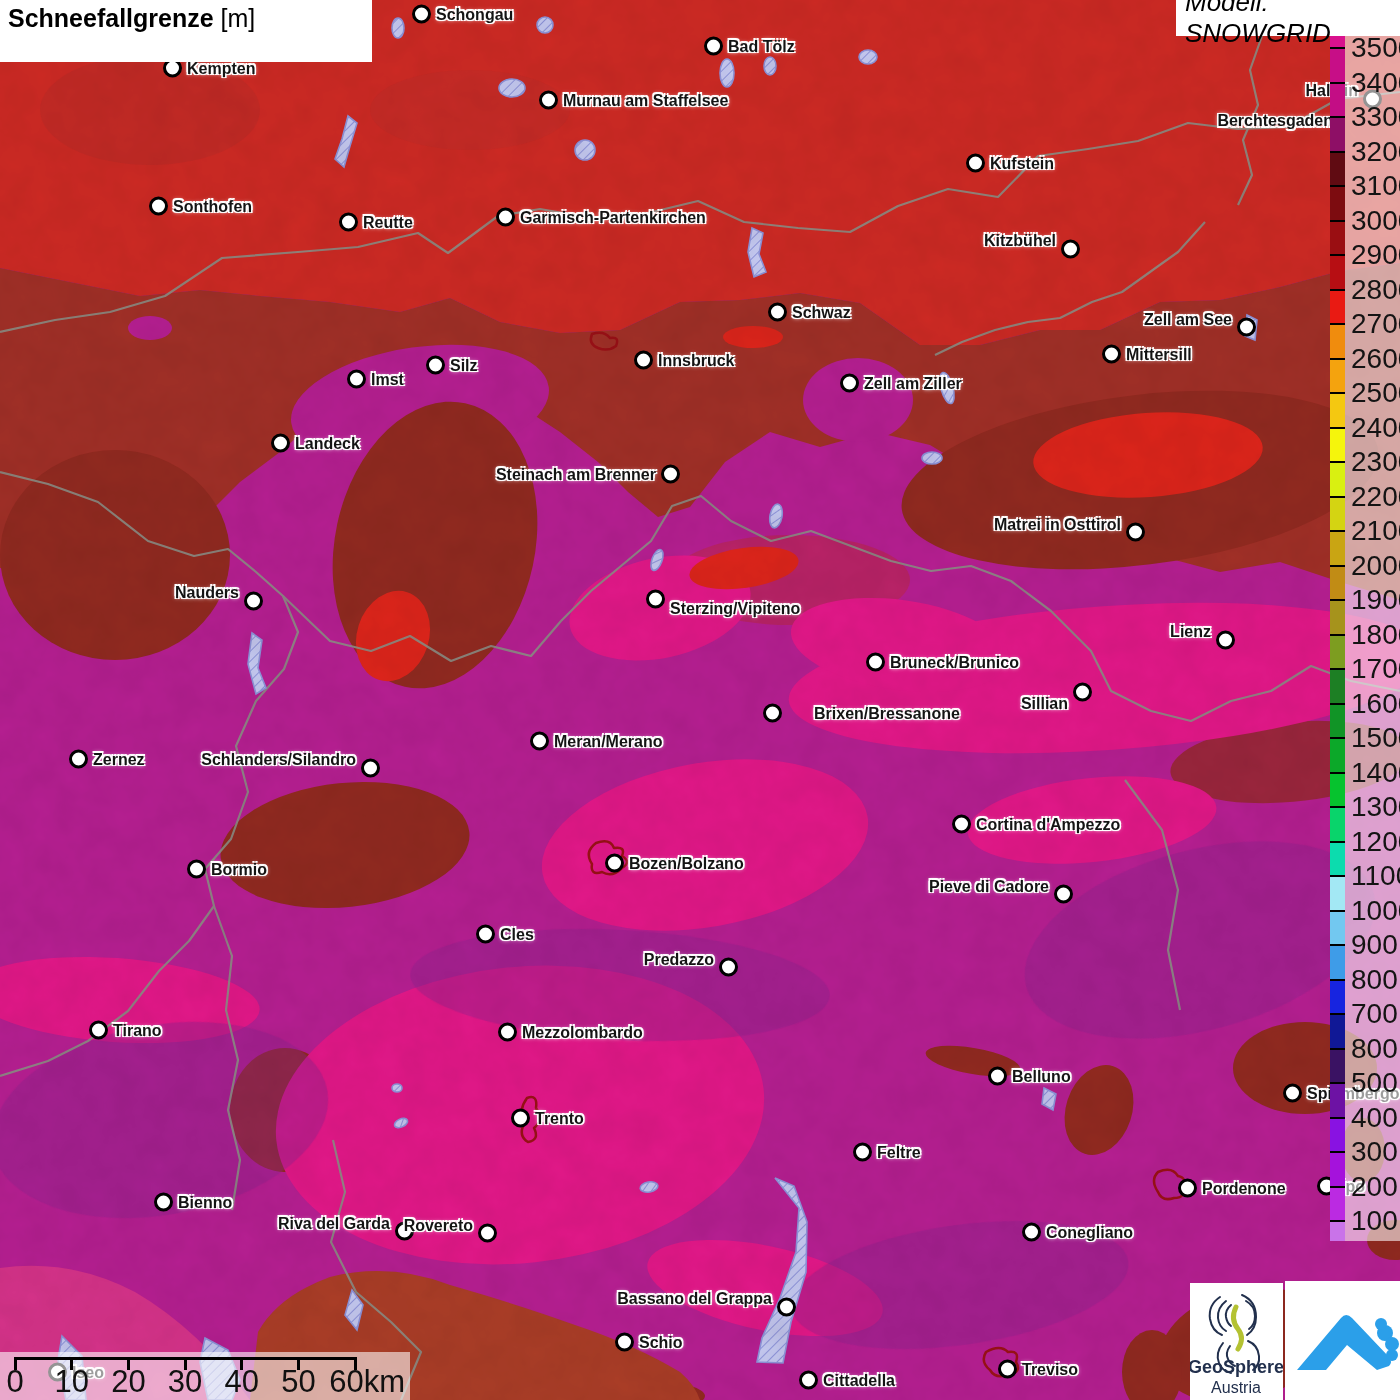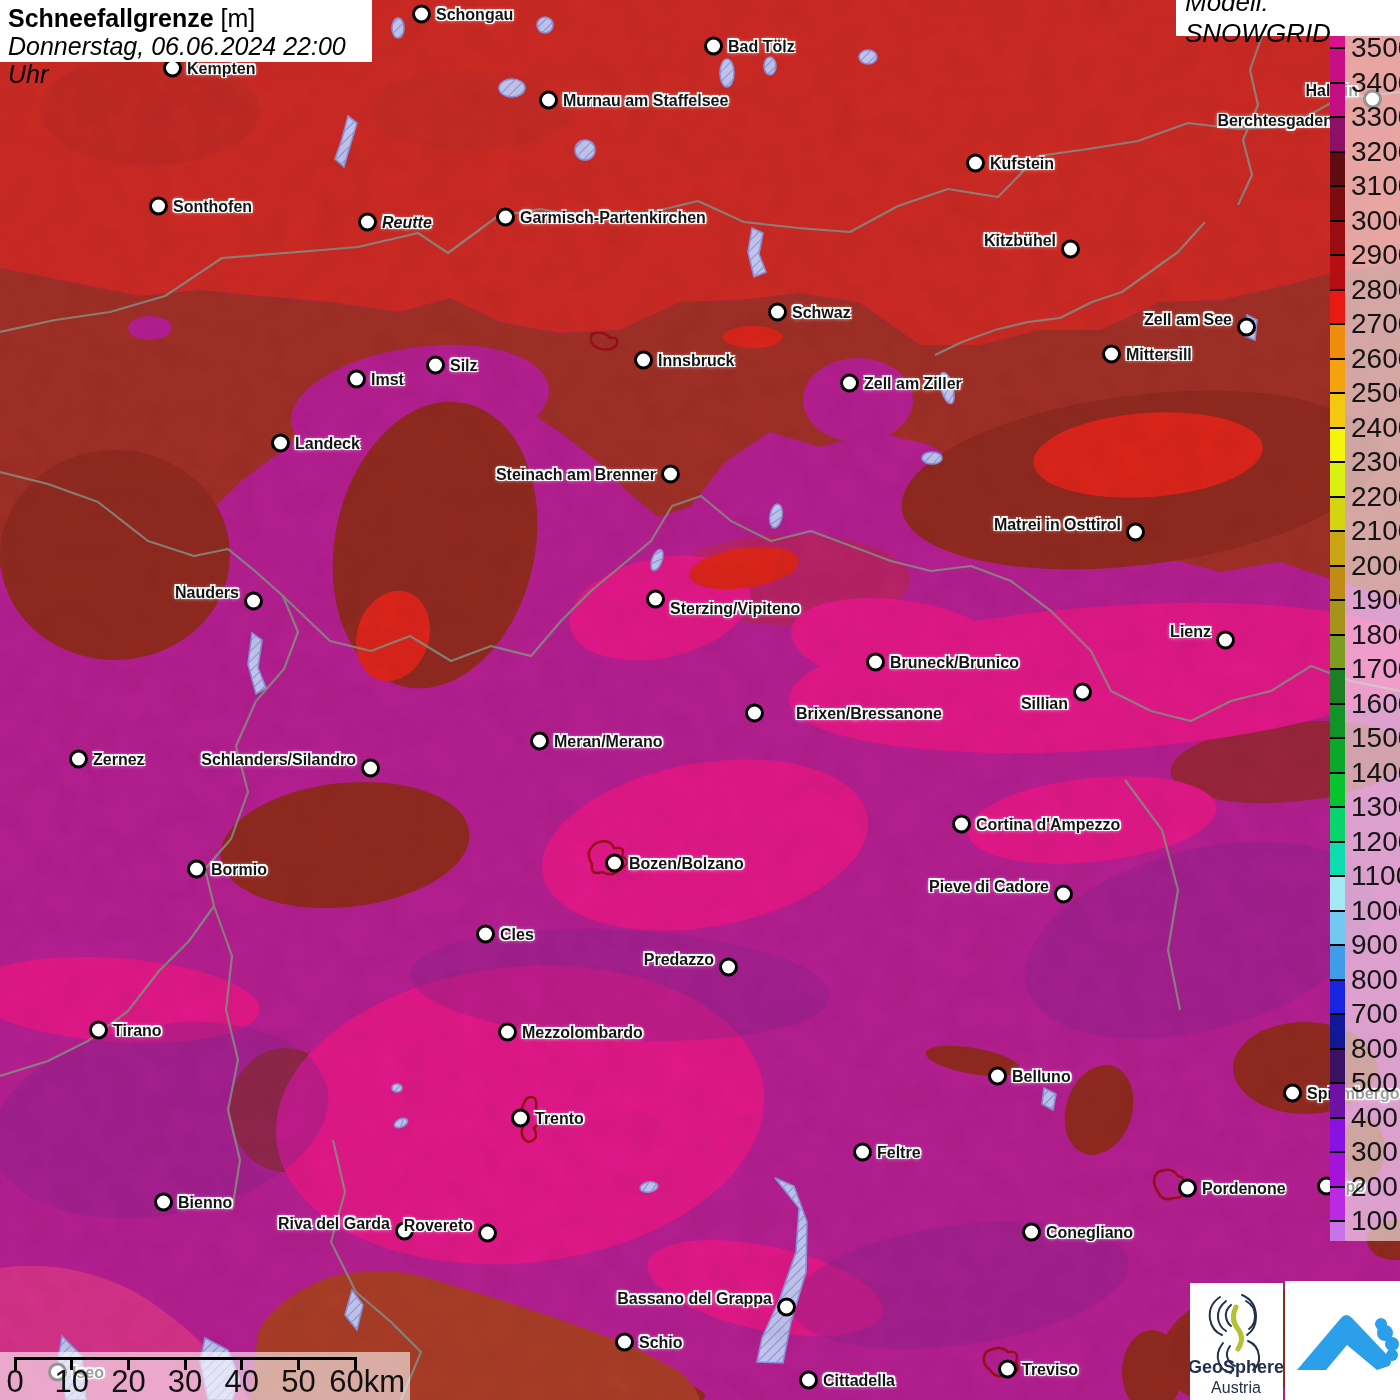--- a/index.html
+++ b/index.html
@@ -186,21 +186,21 @@
         <span class="town-label">Kufstein</span>
       </div>
       <div class="town" style="top: 206px; transform: translateY(-50%); left: 149px;">
         <span class="town-dot"></span>
         <span class="town-label">Sonthofen</span>
       </div>
       <div class="town" style="top: 217px; transform: translateY(-50%); left: 496px;">
         <span class="town-dot"></span>
         <span class="town-label">Garmisch-Partenkirchen</span>
       </div>
-      <div class="town" style="top: 222px; transform: translateY(-50%); left: 358px; font-style: italic;">
+      <div class="town" style="top: 222px; transform: translateY(-50%); left: 339px;">
         <span class="town-dot"></span>
         <span class="town-label">Reutte</span>
       </div>
       <div class="town" style="top: 249px; transform: translateY(-50%); right: 320px;">
         <span class="town-label" style="transform: translateY(-9px);">Kitzbühel</span>
         <span class="town-dot"></span>
       </div>
       <div class="town" style="top: 121px; transform: translateY(-50%); right: 67px;">
         <span class="town-label">Berchtesgaden</span>
       </div>
@@ -261,21 +261,21 @@
         <span class="town-dot"></span>
       </div>
       <div class="town" style="top: 662px; transform: translateY(-50%); left: 866px;">
         <span class="town-dot"></span>
         <span class="town-label">Bruneck/Brunico</span>
       </div>
       <div class="town" style="top: 692px; transform: translateY(-50%); right: 308px;">
         <span class="town-label" style="transform: translateY(11px);">Sillian</span>
         <span class="town-dot"></span>
       </div>
-      <div class="town" style="top: 713px; transform: translateY(-50%); left: 745px; gap: 32px;">
+      <div class="town" style="top: 713px; transform: translateY(-50%); left: 763px; gap: 32px;">
         <span class="town-dot"></span>
         <span class="town-label">Brixen/Bressanone</span>
       </div>
       <div class="town" style="top: 723px; transform: translateY(-50%); left: 69px; margin-top: 36px;">
         <span class="town-dot"></span>
         <span class="town-label">Zernez</span>
       </div>
       <div class="town" style="top: 741px; transform: translateY(-50%); left: 530px;">
         <span class="town-dot"></span>
         <span class="town-label">Meran/Merano</span>
@@ -413,21 +413,20 @@
       <div class="legend-band" style="height: 34.5px; background: rgb(58, 18, 99);"></div>
       <div class="legend-band" style="height: 34.5px; background: rgb(109, 18, 164);"></div>
       <div class="legend-band" style="height: 34.5px; background: rgb(137, 18, 226);"></div>
       <div class="legend-band" style="height: 34.5px; background: rgb(165, 18, 220);"></div>
       <div class="legend-band" style="height: 34.5px; background: rgb(187, 42, 226);"></div>
       <div class="legend-band" style="height: 20px; background: rgb(201, 115, 233);"></div>
     </div>
 
   <div id="title-box">
     <div id="title-line1"><span>Schneefallgrenze</span><span class="unit"> [m]</span></div>
-    <div id="title-line2">Donnerstag, 06.06.2024 22:00 Uhr</div>
   </div>
   <div id="model-box">Modell: SNOWGRID</div>
 
   <div id="scalebar" class="panel">
     <div id="scalebar-line"></div>
   <div class="sb-tick" style="left: 13.5px;"></div>
       <div class="sb-label" style="left: 15px;">0</div>
       <div class="sb-tick" style="left: 70.2px;"></div>
       <div class="sb-label" style="left: 71.7px;">10</div>
       <div class="sb-tick" style="left: 126.9px;"></div>

